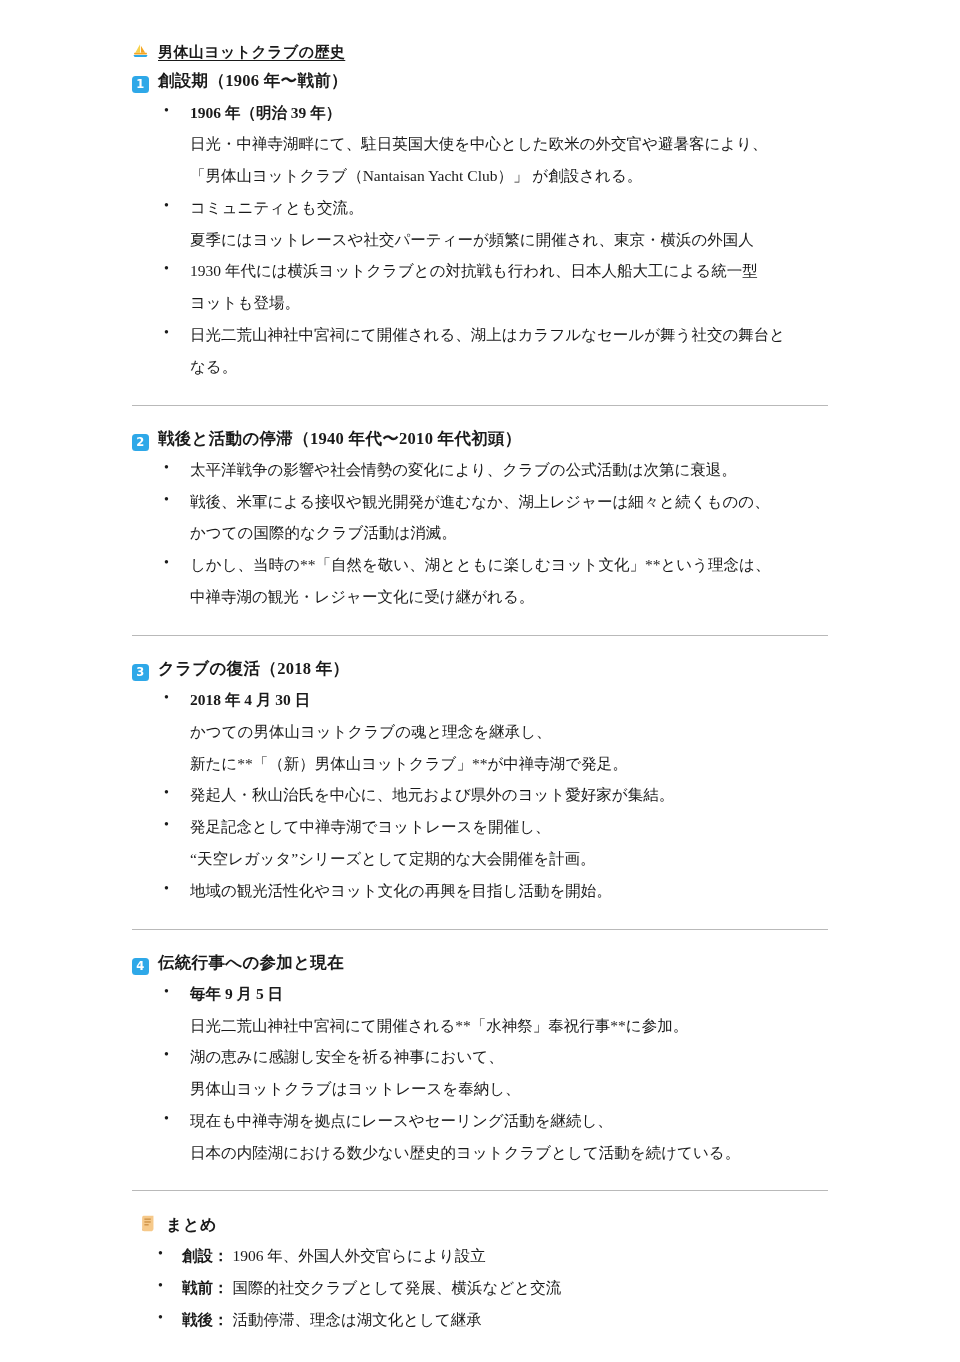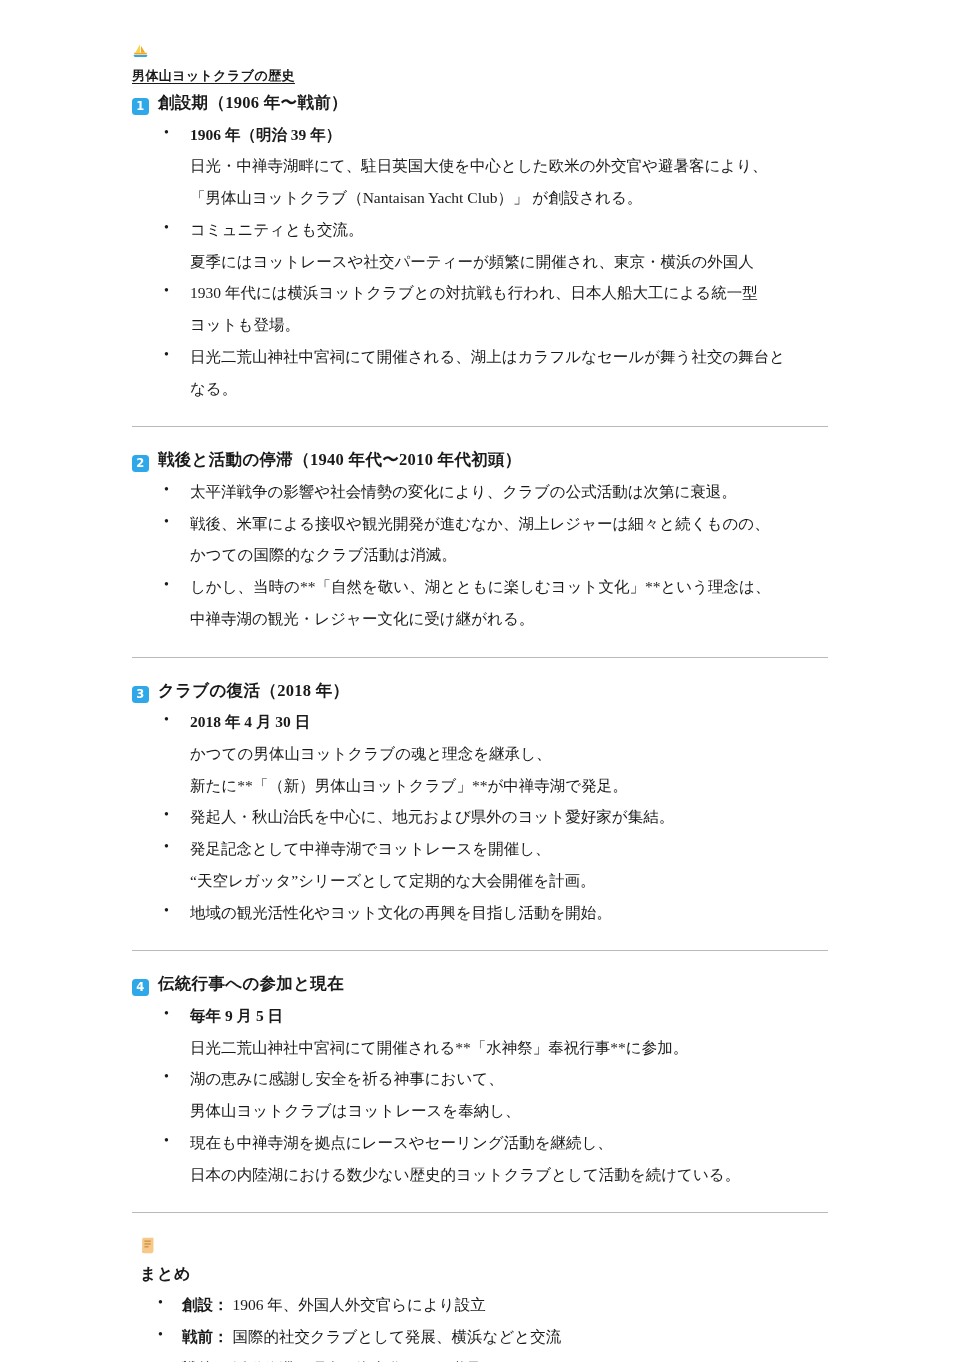--- a/index.html
+++ b/index.html
@@ -21,24 +21,23 @@
     min-height: 1362px;
     padding: 40px 120px 30px 132px;
   }
 
   
   .doc-title {
     display: flex;
     align-items: baseline;
     gap: 9px;
     margin: 0 0 4px 0;
-    font-size: 13px;
+    font-size: 15px;
     font-weight: bold;
     line-height: 1.55;
-    flex-direction: column;
   }
   .doc-title .title-text {
     text-decoration: underline;
     text-underline-offset: 3px;
     letter-spacing: 0.4px;
   }
 
   
   .boat-icon { width: 17px; height: 17px; display:inline-block; position: relative; top: 2px; flex: 0 0 auto;}
   .scroll-icon { width: 17px; height: 19px; display:inline-block; position: relative; top: 3px; flex: 0 0 auto;}
@@ -109,21 +108,20 @@
 
   .summary-head {
     display: flex;
     align-items: baseline;
     gap: 9px;
     font-size: 16px;
     font-weight: bold;
     line-height: 1.6;
     margin: 0 0 2px 8px;
     letter-spacing: 0.6px;
-    flex-direction: column;
   }
 </style>
 </head>
 <body>
 
 <div class="page">
 
   <div class="doc-title">
     <span class="boat-icon">
       <svg viewBox="0 0 24 24" width="17" height="17" aria-hidden="true">

